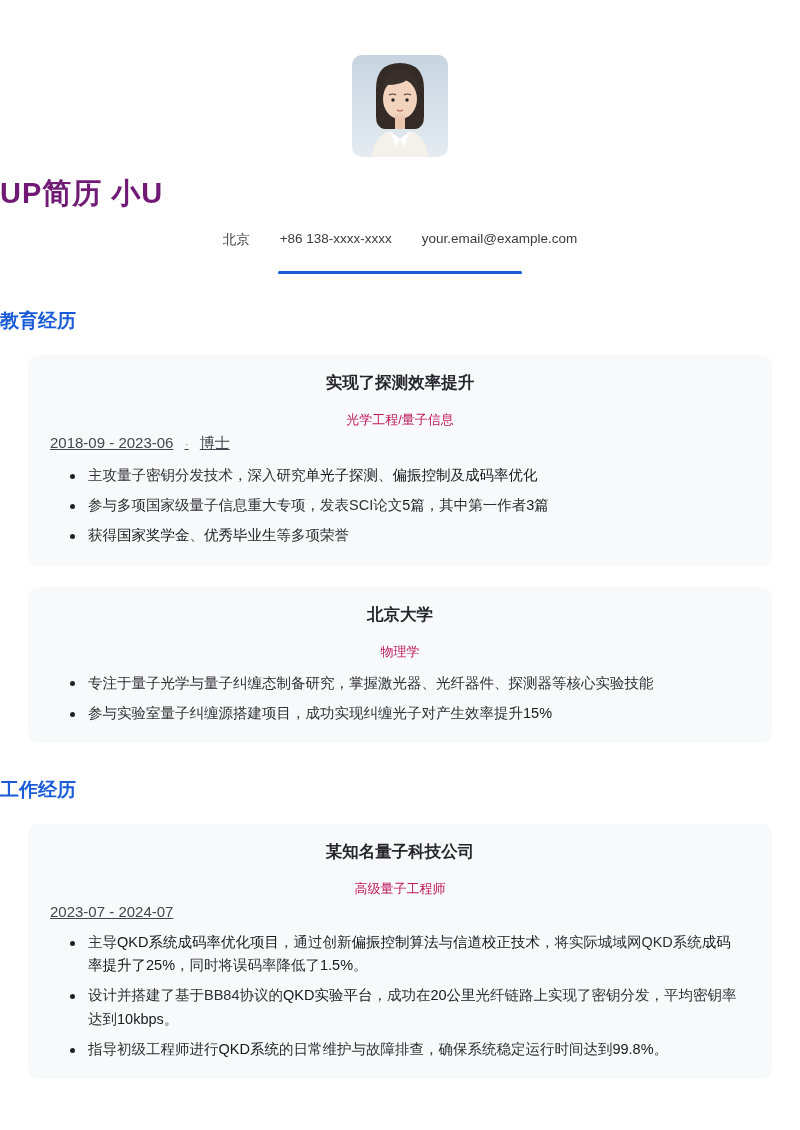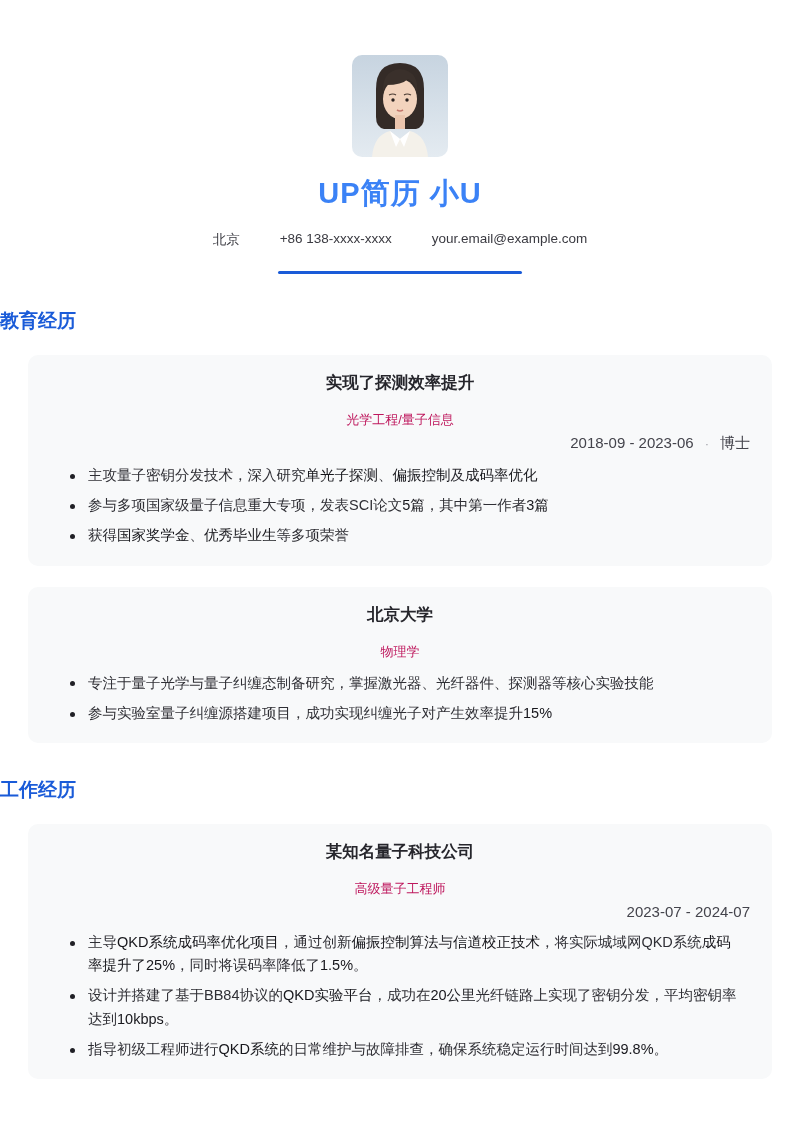--- a/index.html
+++ b/index.html
@@ -8,45 +8,45 @@
     background:#ffffff;
     font-family:"Liberation Sans","DejaVu Sans",sans-serif;
     color:#2f2f35;
   }
   .resume { padding-top:55px; }
 
   
   .avatar-wrap { width:96px; height:102px; margin:0 auto; border-radius:10px; overflow:hidden; display:block; }
   .avatar-wrap svg { display:block; }
   .name {
-    text-align:center; font-size:29px; font-weight:700; color:#3b82f6;
+    font-size:29px; font-weight:700; color:#701a75;
     margin-top:17px; letter-spacing:1px;
   }
   .contact-row {
-    display:flex; justify-content:center; gap:40px;
+    display:flex; justify-content:center; gap:30px;
     margin-top:17px; font-size:13.5px; color:#3a3a41;
   }
   .divider {
     width:244px; height:3px; border-radius:2px;
     background:var(--accent,#1a5bd8);
     margin:22px auto 0;
   }
 
   
   .section-title {
     text-align:left; font-size:19px; font-weight:700;
     color:var(--accent,#1a5bd8); margin-top:34px;
   }
   .card {
     margin:21px 28px 0; background:var(--card-bg,#f8f9fa);
     border-radius:10px; padding:17px 22px 18px;
   }
   .entry-org { text-align:center; font-size:16.5px; font-weight:700; color:#26262c; }
   .entry-sub { text-align:center; font-size:13px; color:#be185d; margin-top:17px; }
-  .entry-date { text-align:right; font-size:15px; color:#44444c; margin-top:5px; }
+  .entry-date { text-align:left; font-size:15px; color:#44444c; margin-top:5px;text-decoration:underline; }
   .entry-date .sep { color:#a2a2aa; margin:0 11px; font-size:13px; }
 
   ul.bullets { list-style:none; margin:11px 0 0; padding:0 6px 0 18px; }
   li.bullet {
     position:relative; padding-left:20px;
     font-size:14.5px; line-height:1.6; color:#2f2f35;
     margin-top:7px;
   }
   li.bullet::before {
     content:""; position:absolute; left:2px; top:0.68em;

